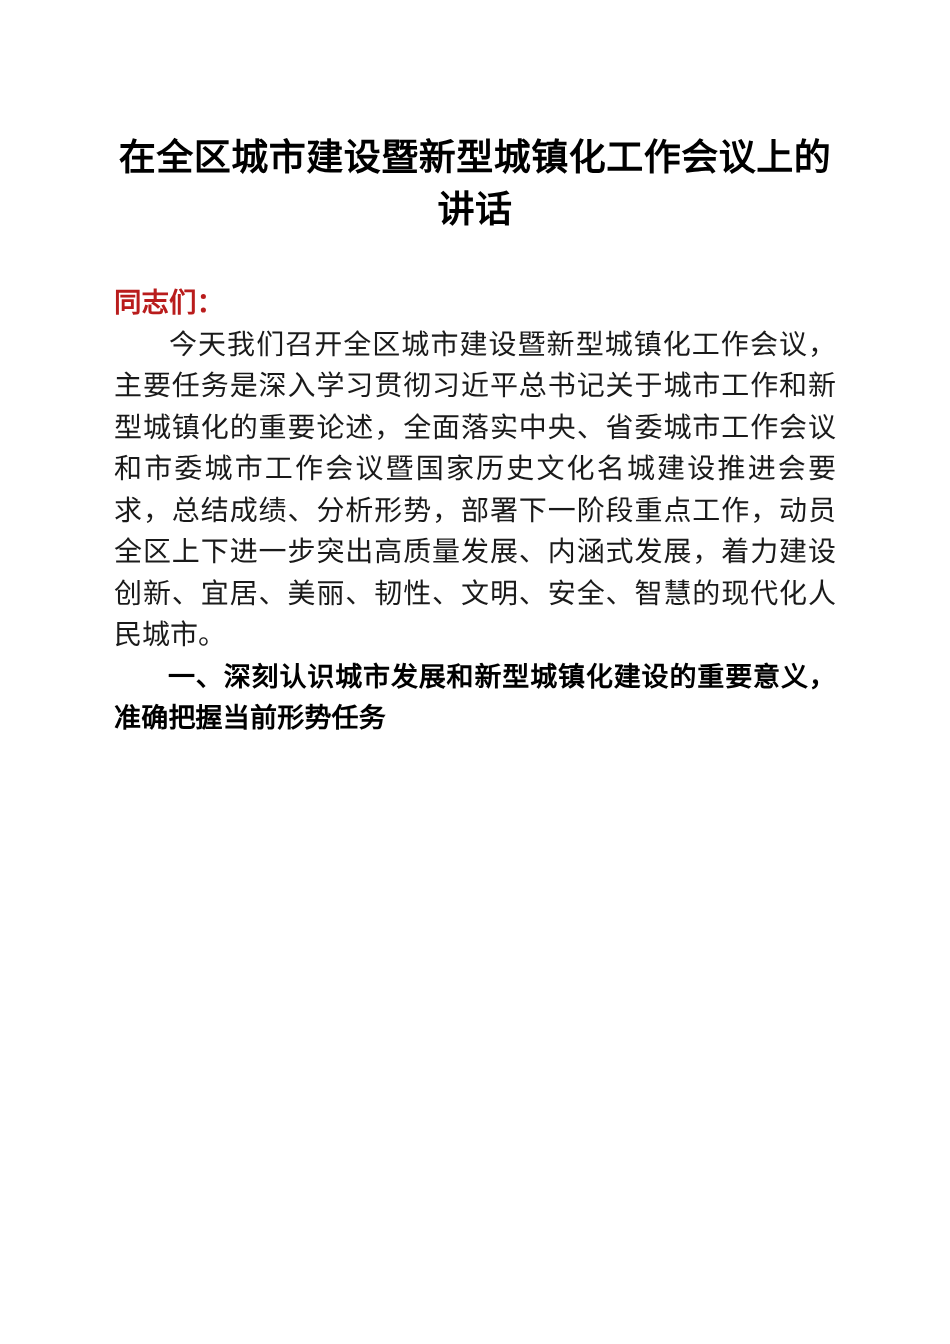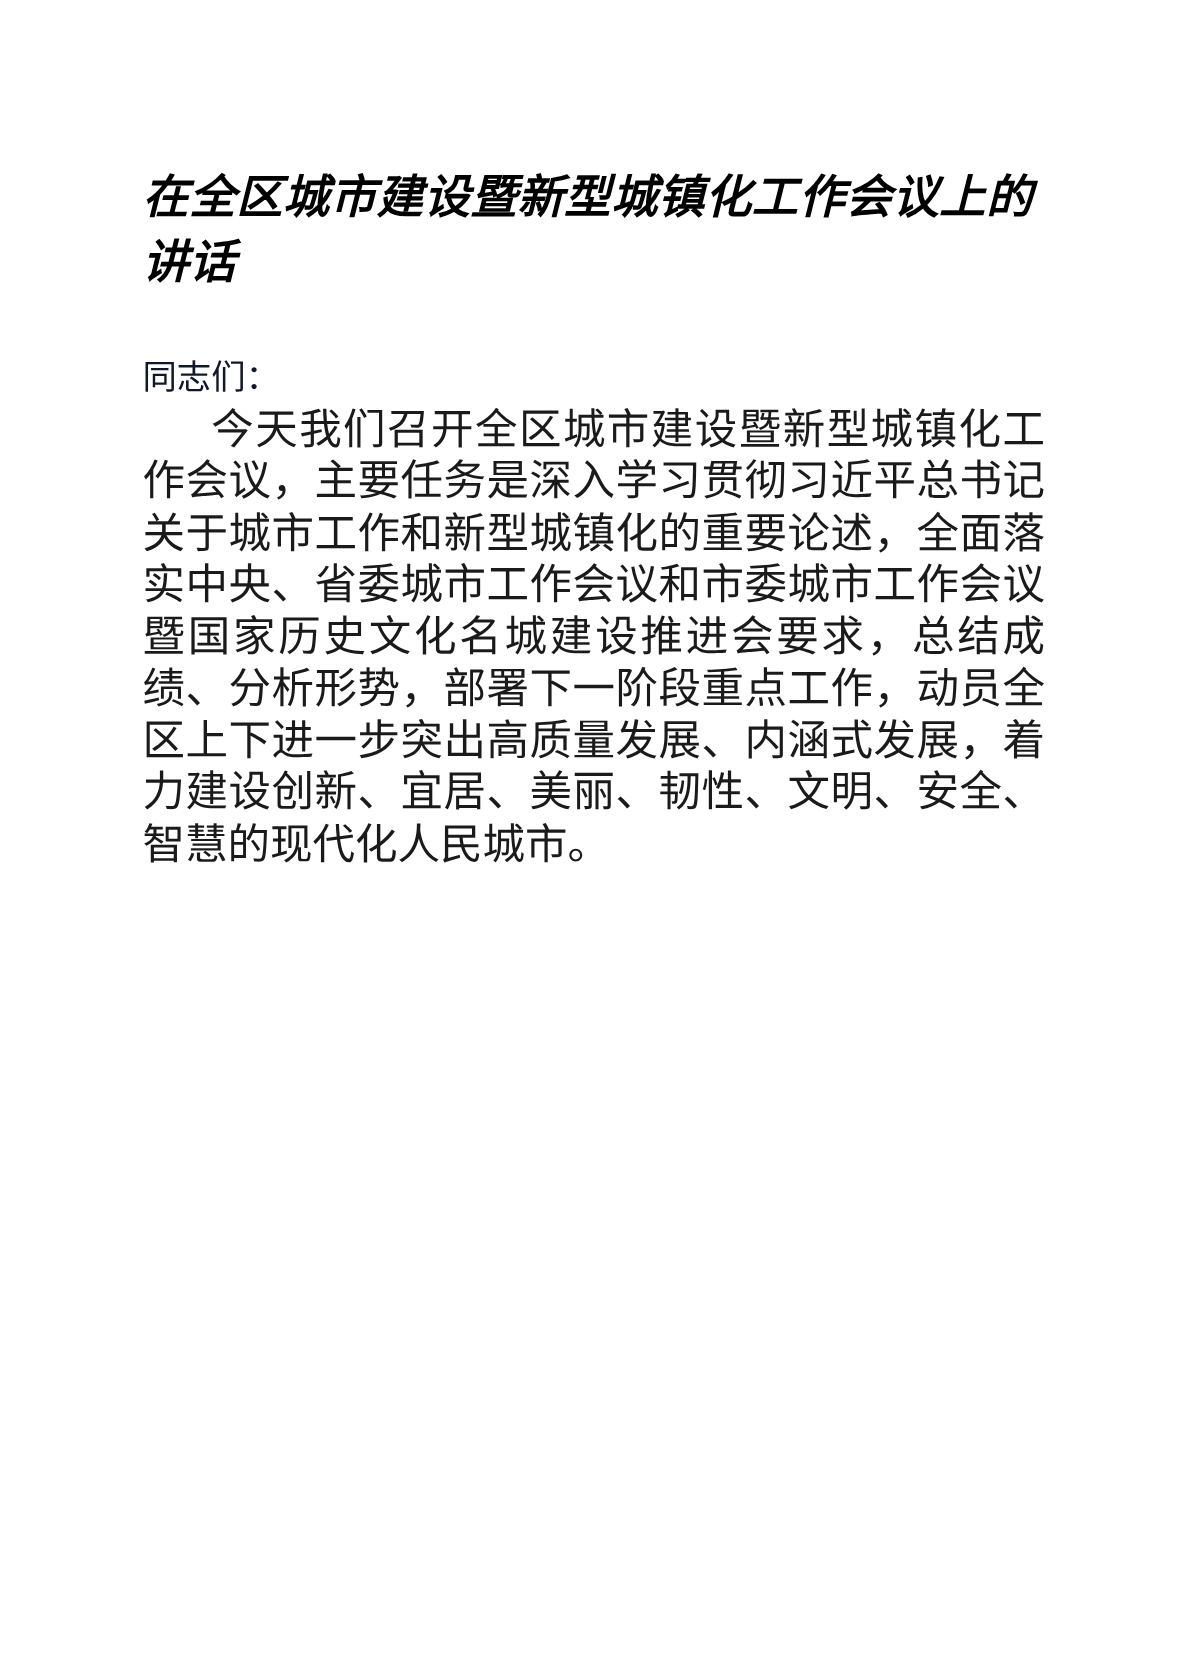--- a/index.html
+++ b/index.html
@@ -27,48 +27,49 @@
   }
 
   
   .doc-title {
     margin: 0;
     padding: 0;
     font-family: "DejaVu Serif", "Liberation Serif", serif;
     font-weight: bold;
     font-size: 37px;
     line-height: 52px;
+    text-align: center;
     color: #000000;
     letter-spacing: 0.5px;
     padding-top: 131px;
     word-break: break-all;
-    font-style: italic;
   }
 
   
   .salutation {
     margin: 0;
     padding: 0;
     padding-top: 47px;
     font-family: "DejaVu Serif", "Liberation Serif", serif;
     font-size: 27.5px;
     line-height: 41.5px;
-    color: #0f172a;
+    color: #b91c1c;
     text-align: justify;
     text-justify: inter-ideograph;
     word-break: break-all;
+    font-weight: bold;
     -webkit-font-smoothing: antialiased;
   }
 
   
   .body-para {
     margin: 0;
     padding: 0;
     font-family: "DejaVu Serif", "Liberation Serif", serif;
-    font-size: 34px;
+    font-size: 28px;
     line-height: 41.5px;
     color: #1a1a1a;
     text-align: justify;
     text-justify: inter-ideograph;
     text-indent: 55px;
     word-break: break-all;
     -webkit-font-smoothing: antialiased;
   }
 
   
@@ -98,16 +99,17 @@
 <div class="page">
   <div class="page-body">
 
     <h1 class="doc-title">在全区城市建设暨新型城镇化工作会议上的讲话</h1>
 
     <p class="salutation">同志们：</p>
 
     <p class="body-para">今天我们召开全区城市建设暨新型城镇化工作会议，主要任务是深入学习贯彻习近平总书记关于城市工作和新型城镇化的重要论述，全面落实中央、省委城市工作会议和市委城市工作会议暨国家历史文化名城建设推进会要求，总结成绩、分析形势，部署下一阶段重点工作，动员全区上下进一步突出高质量发展、内涵式发展，着力建设创新、宜居、美丽、韧性、文明、安全、智慧的现代化人民城市。</p>
 
 
+    <h2 class="section-heading">一、深刻认识城市发展和新型城镇化建设的重要意义，准确把握当前形势任务</h2>
 
 
   </div>
 </div>
 
 </body></html>

